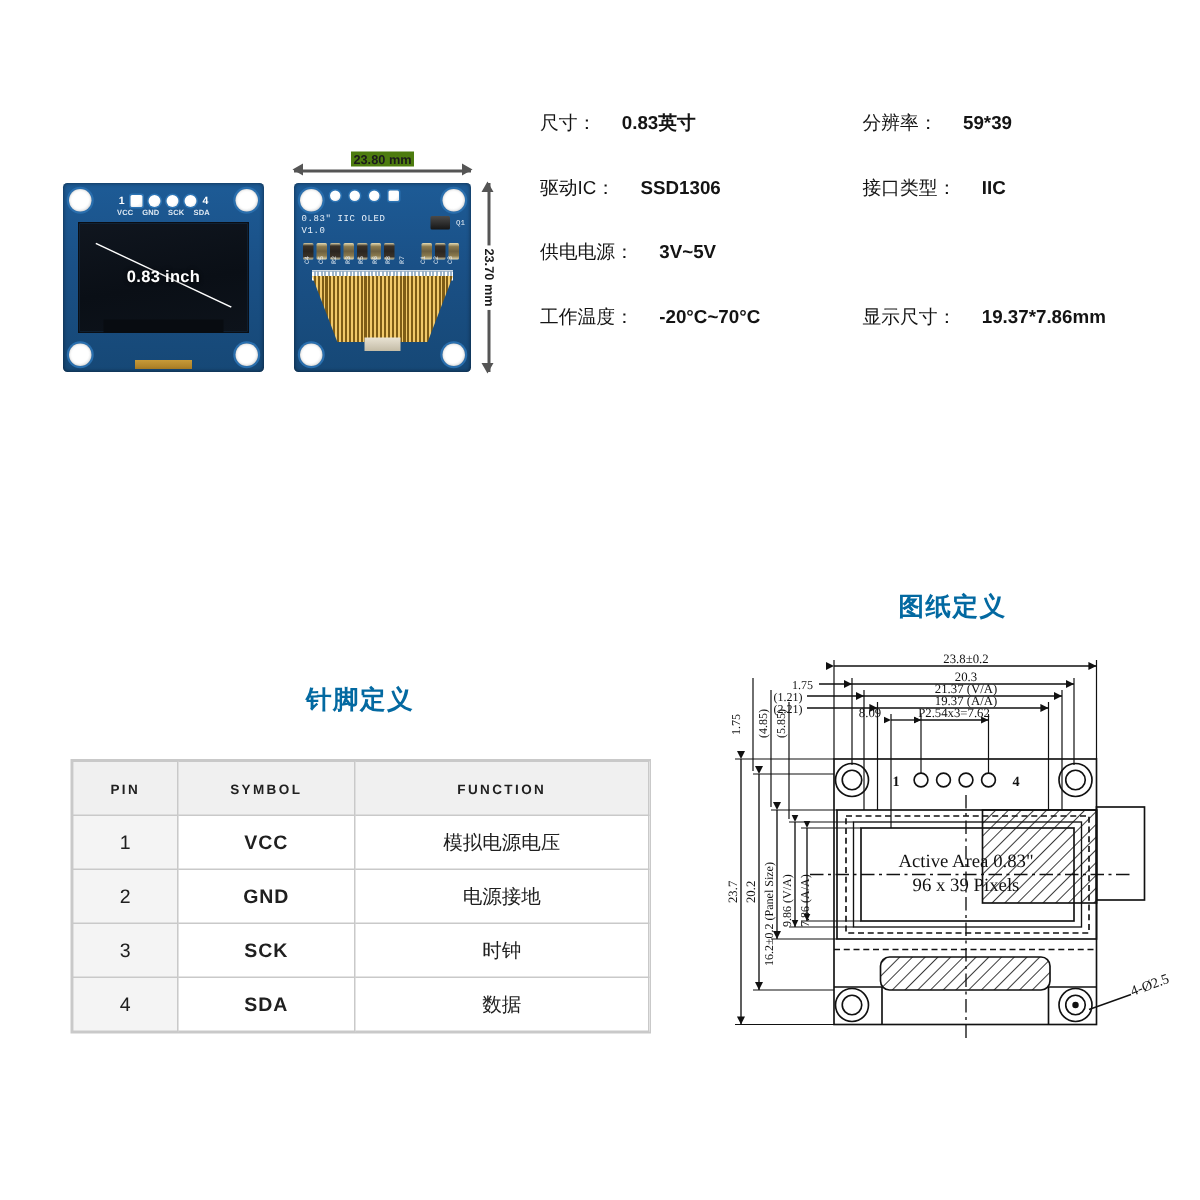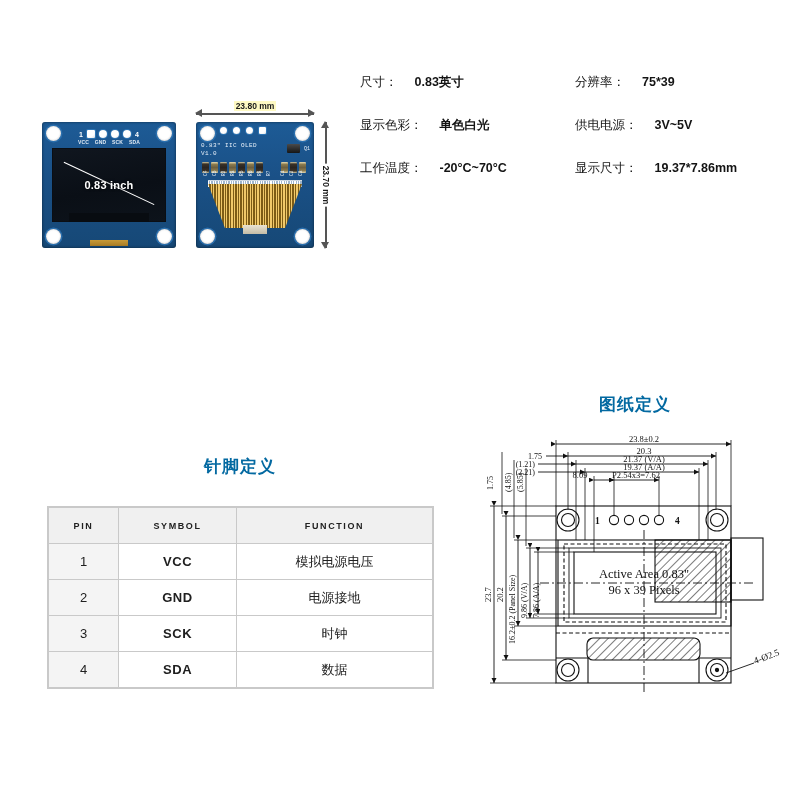--- a/index.html
+++ b/index.html
@@ -132,21 +132,21 @@
   .dim-line-h { position:absolute; left:0; right:0; top:9px; height:1.6px; background:#555; }
   .dim-line-v { position:absolute; top:0; bottom:0; left:7px; width:1.6px; background:#555; }
   .arw { position:absolute; width:0; height:0; }
   .arw-l { left:-1px; top:5.2px; border-top:4px solid transparent; border-bottom:4px solid transparent; border-right:7px solid #555; }
   .arw-r { right:-1px; top:5.2px; border-top:4px solid transparent; border-bottom:4px solid transparent; border-left:7px solid #555; }
   .arw-t { top:-1px; left:3.2px; border-left:4px solid transparent; border-right:4px solid transparent; border-bottom:7px solid #555; }
   .arw-b { bottom:-1px; left:3.2px; border-left:4px solid transparent; border-right:4px solid transparent; border-top:7px solid #555; }
   .dim-text-h {
     position:absolute; left:0; right:0; top:-3px; text-align:center;
     font-size:8.5px; font-weight:bold; color:#1b1b1b;
-    background:#fef9c3; padding:0 2px; width:fit-content; margin:0 auto;
+    background:#4d7c0f; padding:0 2px; width:fit-content; margin:0 auto;
   }
   .dim-text-v {
     position:absolute; left:50%; top:50%;
     transform:translate(-50%,-50%) rotate(90deg);
     font-size:8.5px; font-weight:bold; color:#1b1b1b;
     background:#fff; padding:1px 2px; white-space:nowrap;
   }
 
   
   #spec-list { position:absolute; left:360px; top:74px; width:430px; }
@@ -293,27 +293,32 @@
       <span class="arw arw-b"></span>
     <div class="dim-text-v">23.70 mm</div>
   </div>
 
   <div id="spec-list">
     <div class="spec-row">
       <div class="spec-cell c1">
         <span class="spec-label">尺寸：</span><span class="spec-value">0.83英寸</span>
       </div>
       <div class="spec-cell">
-        <span class="spec-label">分辨率：</span><span class="spec-value">75*39</span>
+        <span class="spec-label">分辨率：</span><span class="spec-value">59*39</span>
       </div>
     </div>
     <div class="spec-row">
       <div class="spec-cell c1">
-        <span class="spec-label">显示色彩：</span><span class="spec-value">单色白光</span>
-      </div>
+        <span class="spec-label">驱动IC：</span><span class="spec-value">SSD1306</span>
+      </div>
+      <div class="spec-cell">
+        <span class="spec-label">接口类型：</span><span class="spec-value">IIC</span>
+      </div>
+    </div>
+    <div class="spec-row">
       <div class="spec-cell">
         <span class="spec-label">供电电源：</span><span class="spec-value">3V~5V</span>
       </div>
     </div>
     <div class="spec-row">
       <div class="spec-cell c1">
         <span class="spec-label">工作温度：</span><span class="spec-value">-20°C~70°C</span>
       </div>
       <div class="spec-cell">
         <span class="spec-label">显示尺寸：</span><span class="spec-value">19.37*7.86mm</span>

